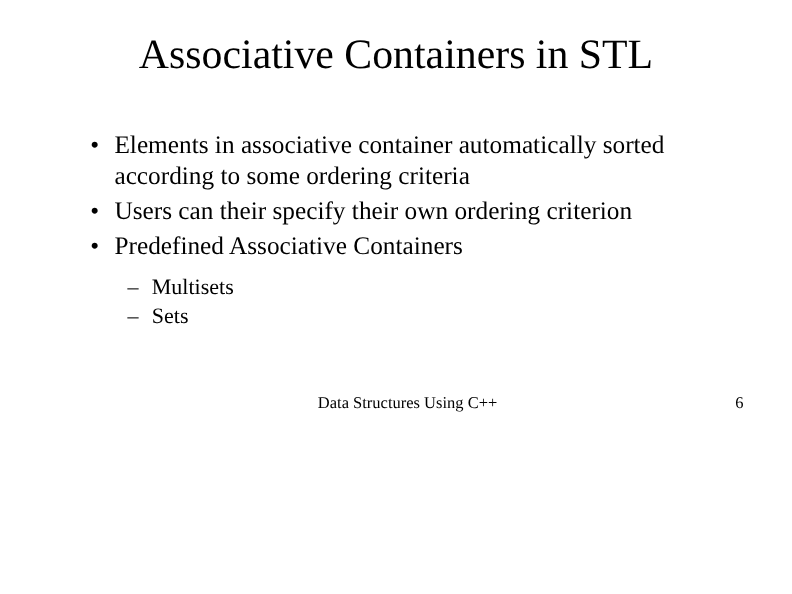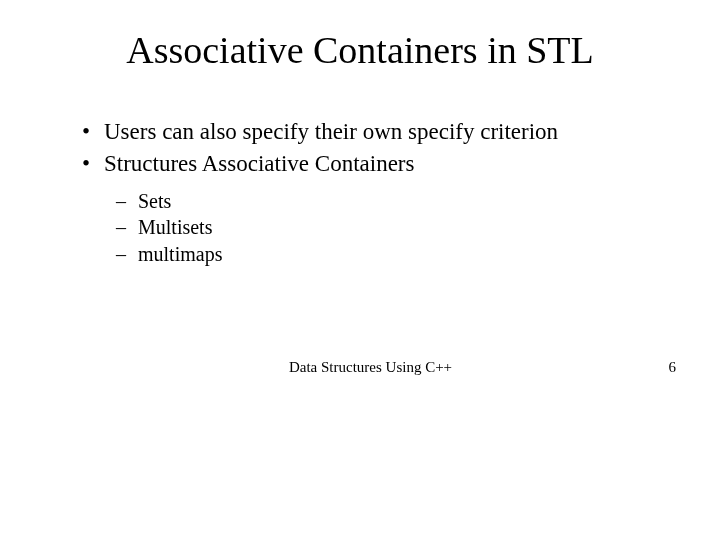--- a/index.html
+++ b/index.html
@@ -87,26 +87,26 @@
 </style>
 </head>
 <body>
 
 <div class="slide">
 
   <div class="title">Associative Containers in STL</div>
 
   <div class="body">
     <ul class="top">
-      <li>Users can also specify their own specify criterion</li>
-      <li>Structures Associative Containers</li>
+      <li>Elements in associative container automatically sorted according to some ordering criteria</li>
+      <li>Users can their specify their own ordering criterion</li>
+      <li>Predefined Associative Containers</li>
     </ul>
     <ul class="sub">
+      <li>Multisets</li>
       <li>Sets</li>
-      <li>Multisets</li>
-      <li>multimaps</li>
     </ul>
   </div>
 
   <div class="footer-center">Data Structures Using C++</div>
   <div class="footer-right">6</div>
 
 </div>
 
 </body></html>

